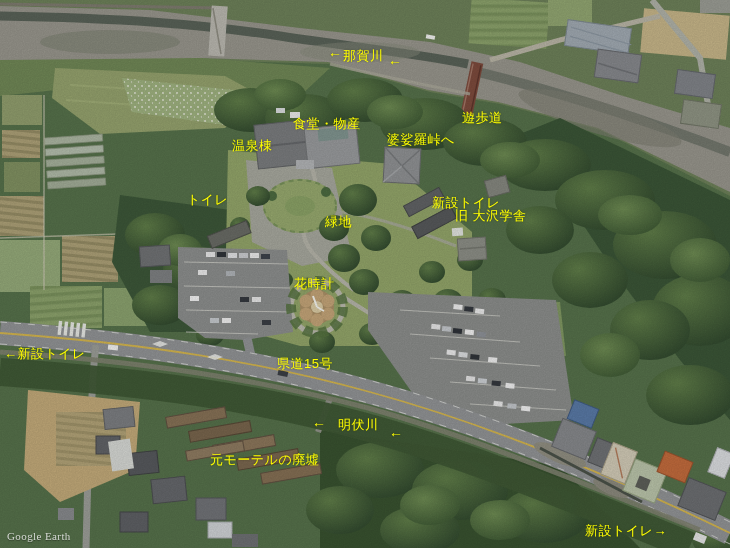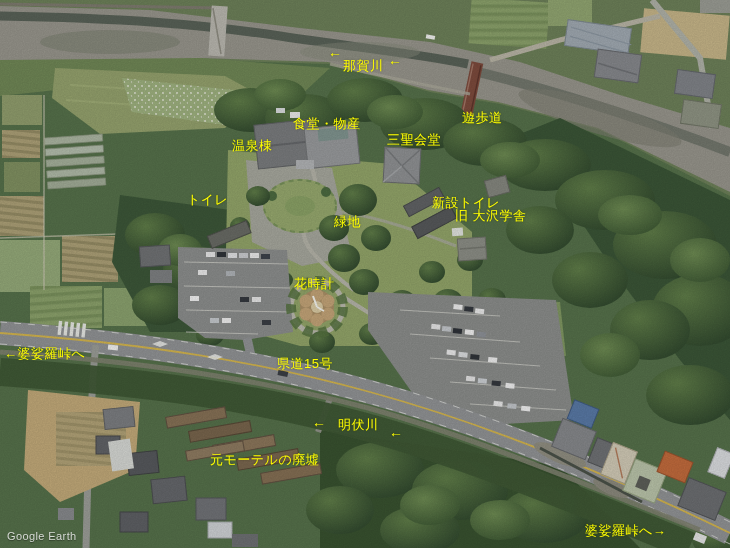--- a/index.html
+++ b/index.html
@@ -12,21 +12,21 @@
   .lbl{
     position:absolute;color:#ffff00;font-size:13px;line-height:14px;
     white-space:nowrap;letter-spacing:.5px;
     text-shadow:0 0 2px rgba(45,45,0,.55);
     font-family:"Liberation Sans",sans-serif;
     pointer-events:none;
   }
   .lbl.arrow{font-size:14px;letter-spacing:0;}
   .watermark{
     position:absolute;left:7px;top:530px;color:rgba(255,255,255,.78);
-    font-size:11px;letter-spacing:.4px;font-family:Liberation Sans, sans-serif;
+    font-size:11px;letter-spacing:.4px;font-family:Liberation Serif, serif;
     text-shadow:0 1px 1px rgba(0,0,0,.4);pointer-events:none;
   }
 </style>
 </head>
 <body>
 
 <div id="stage">
 
   <svg width="730" height="548" viewBox="0 0 730 548">
     <defs>
@@ -356,36 +356,36 @@
       <rect x="660" y="456" width="30" height="22" fill="#c06a3c" stroke="#98512c" transform="rotate(22 675 467)"></rect>
       <rect x="682" y="484" width="40" height="30" fill="#6b6d70" stroke="#505255" transform="rotate(22 702 499)"></rect>
       <rect x="712" y="450" width="18" height="26" fill="#d8dadd" stroke="#aaacb0" transform="rotate(22 721 463)"></rect>
       <rect x="694" y="534" width="12" height="8" fill="#e2e2e2" transform="rotate(22 700 538)"></rect>
     </g>
 
     <rect width="730" height="548" filter="url(#noise)" opacity=".12"></rect>
   </svg>
 
   <div class="lbl arrow" style="left:328px;top:45px">←</div>
-  <div class="lbl" style="left:343px;top:59px">那賀川</div>
+  <div class="lbl" style="left:343px;top:49px">那賀川</div>
   <div class="lbl arrow" style="left:388px;top:53px">←</div>
 
   <div class="lbl" style="left:293px;top:117px">食堂・物産</div>
   <div class="lbl" style="left:462px;top:111px">遊歩道</div>
   <div class="lbl" style="left:232px;top:139px">温泉棟</div>
-  <div class="lbl" style="left:387px;top:133px">三聖会堂</div>
+  <div class="lbl" style="left:387px;top:133px">婆娑羅峠へ</div>
   <div class="lbl" style="left:432px;top:196px">新設トイレ</div>
   <div class="lbl" style="left:187px;top:193px">トイレ</div>
-  <div class="lbl" style="left:334px;top:215px">緑地</div>
+  <div class="lbl" style="left:325px;top:215px">緑地</div>
   <div class="lbl" style="left:455px;top:209px">旧 大沢学舎</div>
   <div class="lbl" style="left:294px;top:277px">花時計</div>
-  <div class="lbl" style="left:4px;top:347px">←婆娑羅峠へ</div>
+  <div class="lbl" style="left:4px;top:347px">←新設トイレ</div>
   <div class="lbl" style="left:277px;top:357px">県道15号</div>
 
   <div class="lbl arrow" style="left:312px;top:415px">←</div>
   <div class="lbl" style="left:338px;top:418px">明伏川</div>
   <div class="lbl arrow" style="left:389px;top:425px">←</div>
 
   <div class="lbl" style="left:210px;top:453px">元モーテルの廃墟</div>
-  <div class="lbl" style="left:585px;top:524px">婆娑羅峠へ→</div>
+  <div class="lbl" style="left:585px;top:524px">新設トイレ→</div>
 
   <div class="watermark">Google Earth</div>
 </div>
 
 </body></html>

